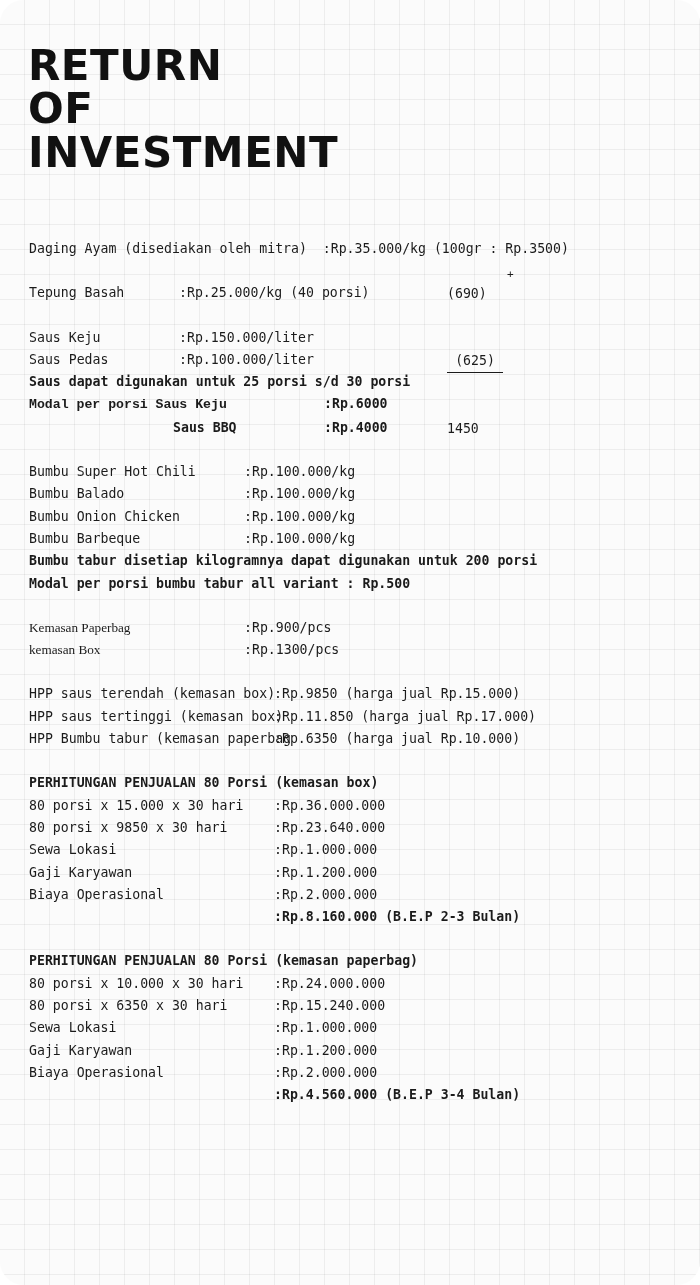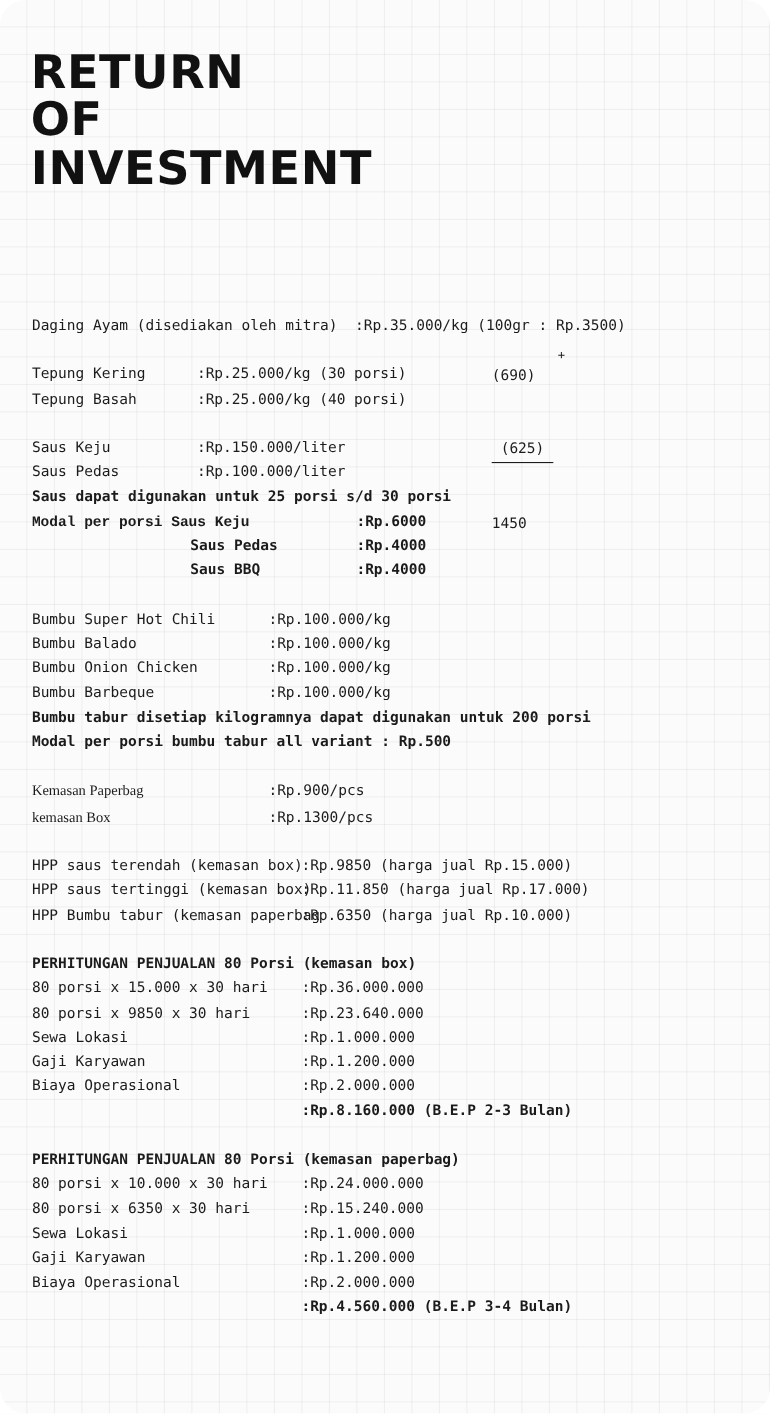--- a/index.html
+++ b/index.html
@@ -48,21 +48,20 @@
     margin: 0 0 4px 0;
   }
   .body-block {
     position: absolute;
     left: 29px;
     top: 238px;
     right: 10px;
     font-size: 13.2px;
     line-height: 22.3px;
     letter-spacing: 0px;
-    margin-top: 48px;
   }
   .row {
     white-space: pre;
     display: block;
   }
   .row.bold, .bold {
     font-weight: bold;
   }
   .gap {
     display: block;
@@ -108,37 +107,35 @@
       <span class="title-line">INVESTMENT</span>
     </div>
 
     <div class="body-block">
 
       <span class="row">Daging Ayam (disediakan oleh mitra)  :Rp.35.000/kg (100gr : Rp.3500)</span>
 
       <span class="gap"></span>
 
       <span style="position:relative; display:block;">
-        <span class="row"><span class="w1">Tepung Kering</span><span>:Rp.25.000/kg (30 porsi)</span></span>
         <span class="row"><span class="w1">Tepung Basah</span><span>:Rp.25.000/kg (40 porsi)</span></span>
         <span class="calc" style="top:-44px;">
           <span class="num1">(690)</span>
           <span class="num2">(625)</span>
           <span class="sum">1450</span>
           <span class="plus">+</span>
         </span>
       </span>
 
       <span class="gap"></span>
 
       <span class="row"><span class="w2">Saus Keju</span><span>:Rp.150.000/liter</span></span>
       <span class="row"><span class="w2">Saus Pedas</span><span>:Rp.100.000/liter</span></span>
       <span class="row bold">Saus dapat digunakan untuk 25 porsi s/d 30 porsi</span>
       <span class="row bold"><span class="w5">Modal per porsi Saus Keju</span><span>:Rp.6000</span></span>
-      <span class="row bold"><span class="indent-1"></span><span style="display:inline-block;width:151px;">Saus Pedas</span><span>:Rp.4000</span></span>
       <span class="row bold"><span class="indent-1"></span><span style="display:inline-block;width:151px;">Saus BBQ</span><span>:Rp.4000</span></span>
 
       <span class="gap"></span>
 
       <span class="row"><span class="w3">Bumbu Super Hot Chili</span><span>:Rp.100.000/kg</span></span>
       <span class="row"><span class="w3">Bumbu Balado</span><span>:Rp.100.000/kg</span></span>
       <span class="row"><span class="w3">Bumbu Onion Chicken</span><span>:Rp.100.000/kg</span></span>
       <span class="row"><span class="w3">Bumbu Barbeque</span><span>:Rp.100.000/kg</span></span>
       <span class="row bold">Bumbu tabur disetiap kilogramnya dapat digunakan untuk 200 porsi</span>
       <span class="row bold">Modal per porsi bumbu tabur all variant : Rp.500</span>

